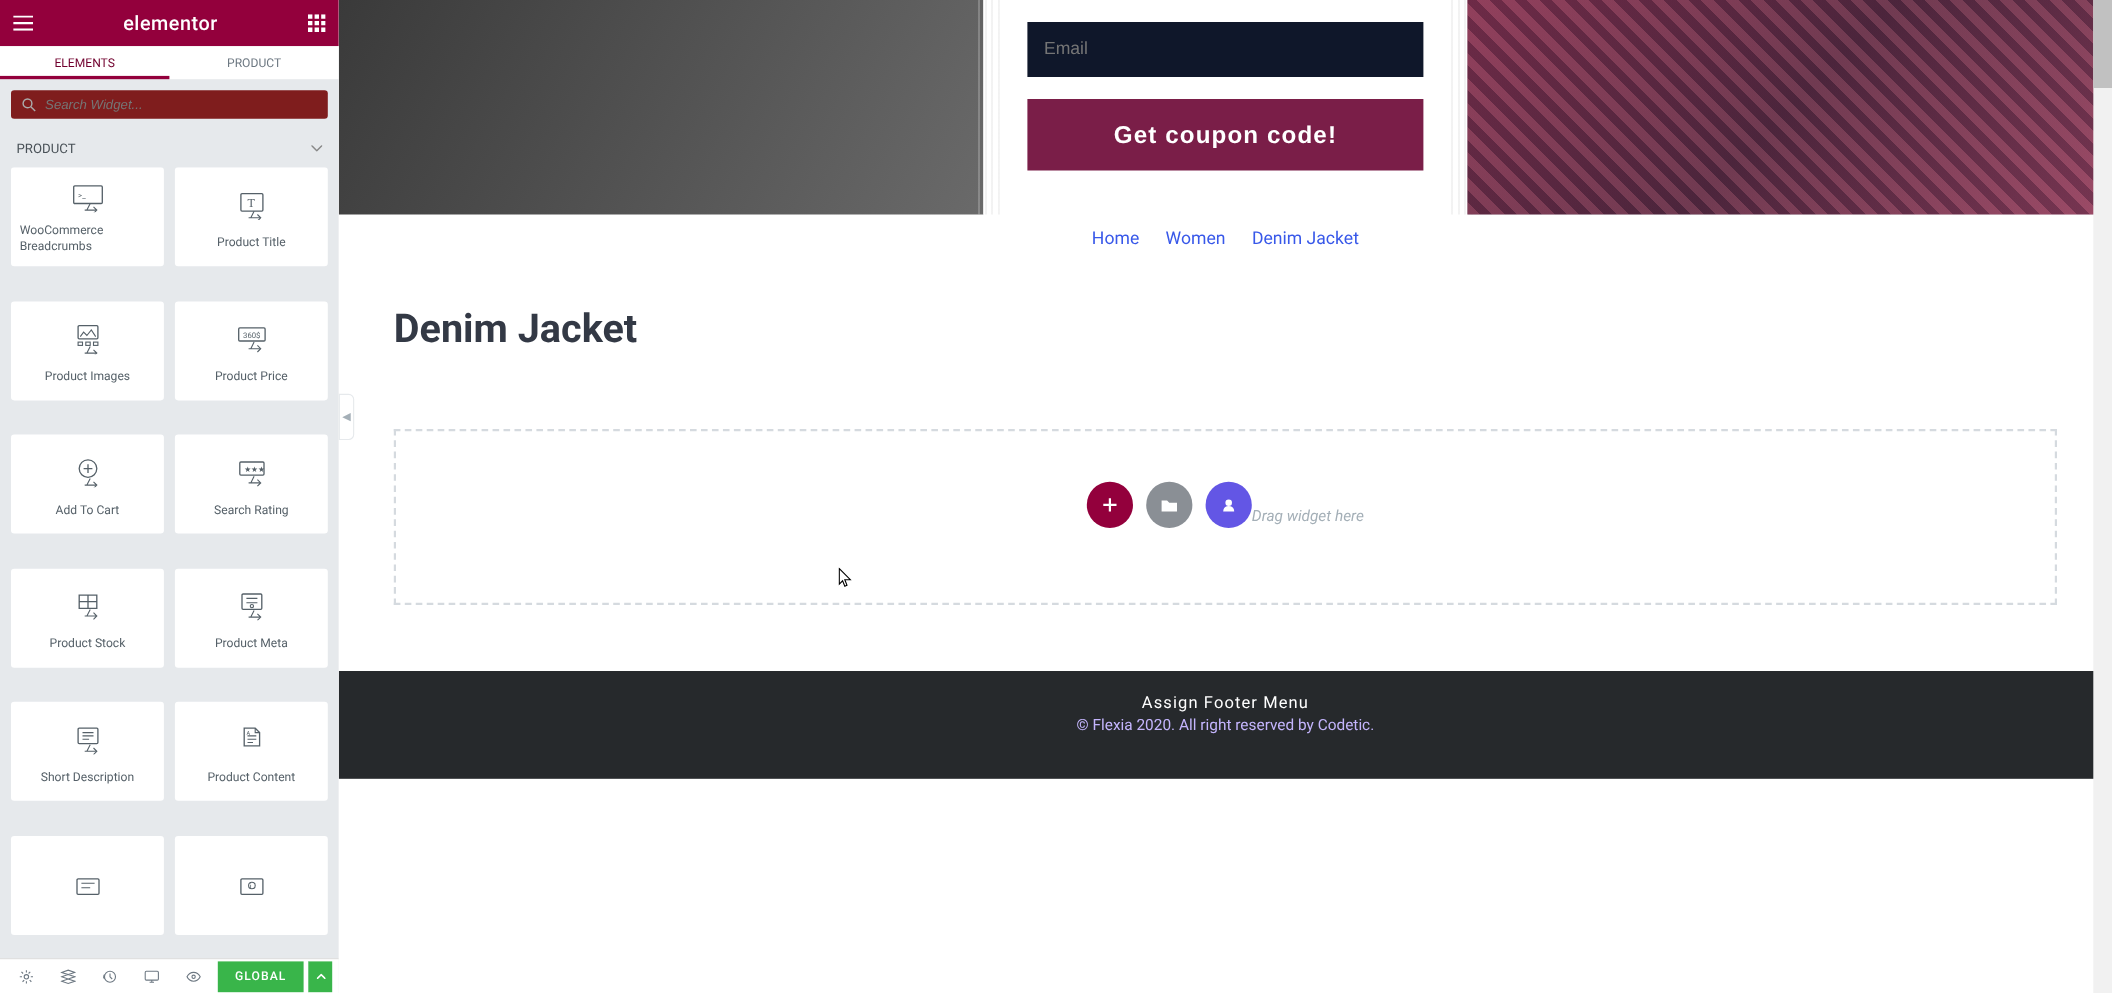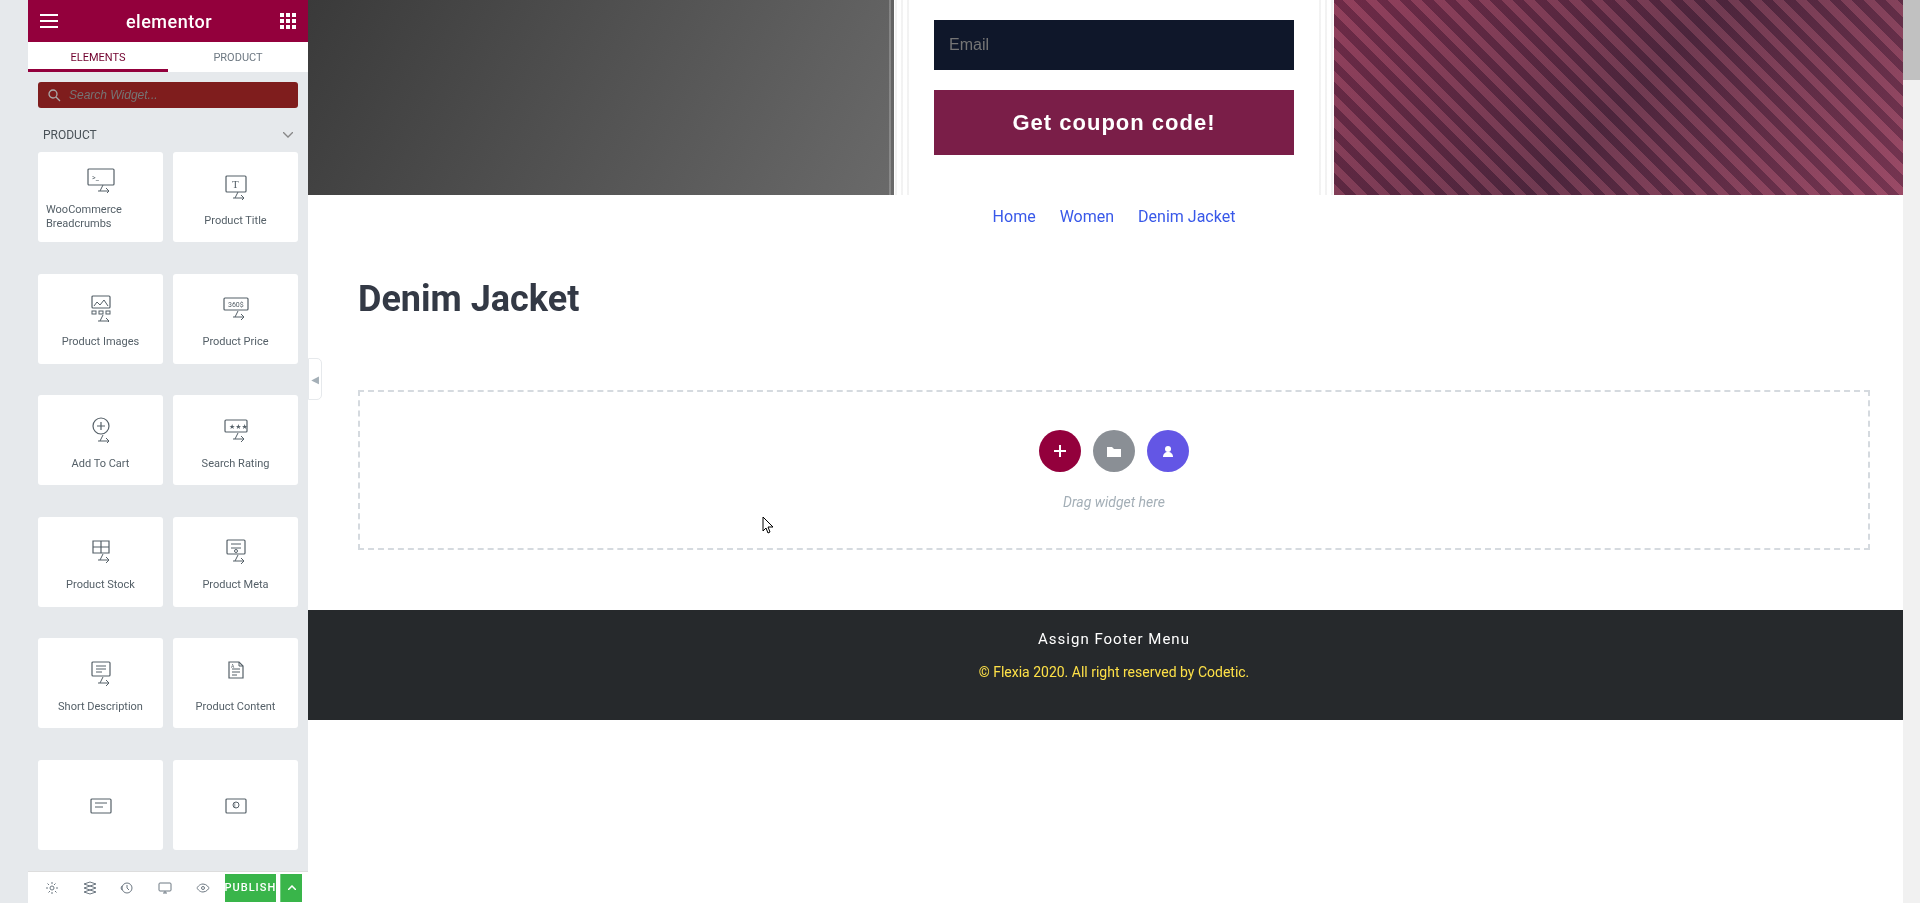--- a/index.html
+++ b/index.html
@@ -1,18 +1,18 @@
 <!DOCTYPE html>
 <html><head>
 <meta charset="utf-8">
 <style>
 * { margin: 0; padding: 0; box-sizing: border-box; }
 body { font-family: -apple-system, BlinkMacSystemFont, "Segoe UI", Roboto, Arial, sans-serif; font-size: 13px; color: #333; background: #fff; overflow: hidden; }
 .app { display: flex; height: 903px; width: 1920px; position: relative; }
-.sidebar { width: 308px; background: #e6e9ec; display: flex; flex-direction: column; position: relative; padding-left: 28px; }
+.sidebar { width: 308px; background: #e6e9ec; display: flex; flex-direction: column; position: relative; }
 .sidebar-header { height: 42px; background: #93003c; display: flex; align-items: center; justify-content: space-between; padding: 0 12px; }
 .hamburger-icon, .apps-icon { color: #fff; font-size: 18px; cursor: pointer; display: flex; align-items: center; justify-content: center; }
 .elementor-logo { color: #fff; font-weight: 500; font-size: 18px; letter-spacing: 0.5px; }
 .tabs { display: flex; height: 30px; background: #fff; }
 .tab { flex: 1; display: flex; align-items: center; justify-content: center; font-size: 11px; color: #6d7882; cursor: pointer; position: relative; }
 .tab.active { color: #71002e; }
 .tab.active::after { content: ""; position: absolute; bottom: 0; left: 0; right: 0; height: 3px; background: #93003c; }
 .search-wrap { padding: 10px; }
 .search-box { display: flex; align-items: center; background: #7f1d1d; border-radius: 3px; padding: 6px 10px; }
 .search-box input { border: none; background: transparent; outline: none; font-size: 12px; font-style: italic; color: #aaa; flex: 1; margin-left: 8px; }
@@ -33,30 +33,30 @@
 .hero-center::before, .hero-center::after { content: ""; position: absolute; top: 0; bottom: 0; width: 20px; background: repeating-linear-gradient(90deg, #d5d5d5 0 2px, transparent 2px 6px); opacity: 0.3; }
 .hero-center::before { left: -5px; }
 .hero-center::after { right: -5px; }
 .email-input { width: 360px; height: 50px; background: #0f172a; border: none; padding: 0 15px; font-size: 16px; color: #888; margin-bottom: 20px; }
 .coupon-btn { width: 360px; height: 65px; background: #7a1e48; color: #fff; font-size: 22px; font-weight: 700; letter-spacing: 1px; border: none; cursor: pointer; }
 .hero-right { flex: 1; background: linear-gradient(135deg, #7a3050, #4a2840, #8a4060); position: relative; overflow: hidden; }
 .hero-right::before { content: ""; position: absolute; inset: 0; background: repeating-linear-gradient(45deg, rgba(200,100,120,0.3) 0 8px, rgba(80,30,50,0.3) 8px 16px); }
 .breadcrumb { display: flex; justify-content: center; padding: 12px 0; font-size: 16px; }
 .breadcrumb a { color: #3858e9; text-decoration: none; margin: 0 12px; cursor: pointer; }
 .page-title { font-size: 36px; font-weight: 700; color: #333945; padding: 40px 50px 30px; }
-.drop-area { margin: 40px 50px 60px; border: 2px dashed #d5dadf; height: 160px; display: flex; flex-direction: column; align-items: center; justify-content: center; }
+.drop-area { margin: 40px 50px 60px; border: 2px dashed #d5dadf; height: 160px; display: flex; flex-direction: row; align-items: center; justify-content: center; }
 .drop-buttons { display: flex; gap: 12px; margin-bottom: 22px; }
 .drop-btn { width: 42px; height: 42px; border-radius: 50%; display: flex; align-items: center; justify-content: center; color: #fff; cursor: pointer; font-size: 16px; }
 .drop-btn.plus { background: #93003c; }
 .drop-btn.folder { background: #8a8f95; }
 .drop-btn.ea { background: #6356e5; }
 .drop-text { color: #a4afb7; font-style: italic; font-size: 14px; }
 .footer { background: #26292c; color: #fff; text-align: center; padding: 20px 0 40px; }
 .footer a { color: #fff; font-size: 15px; letter-spacing: 1px; }
-.footer-copy { color: #fde047; font-size: 14px; margin-top: 16px; }
+.footer-copy { color: #c4b5fd; font-size: 14px; margin-top: 4px; }
 .collapse-handle { position: absolute; left: 308px; top: 358px; width: 14px; height: 42px; background: #fff; border: 1px solid #e6e9ec; border-radius: 0 5px 5px 0; display: flex; align-items: center; justify-content: center; color: #a4afb7; cursor: pointer; z-index: 10; font-size: 10px; }
 .cursor-ptr { position: absolute; left: 762px; top: 516px; width: 14px; height: 18px; z-index: 100; }
 svg { display: block; }
 .scrollbar { position: absolute; right: 0; top: 0; bottom: 0; width: 17px; background: #f1f1f1; }
 .scrollbar-thumb { position: absolute; top: 0; width: 100%; height: 80px; background: #c1c1c1; }
 </style>
 </head>
 <body>
 
 <div class="app">
@@ -242,21 +242,21 @@
             <rect x="1" y="2" width="12" height="8" rx="1" stroke="currentColor" fill="none"></rect>
             <path d="M5 12h4m-2-2v2" stroke="currentColor"></path>
           </svg>
         </div>
       <div class="sf-btn">
           <svg width="14" height="14" viewBox="0 0 14 14">
             <path d="M1 7s2-4 6-4 6 4 6 4-2 4-6 4-6-4-6-4z" stroke="currentColor" fill="none"></path>
             <circle cx="7" cy="7" r="1.5" stroke="currentColor" fill="none"></circle>
           </svg>
         </div>
-      <div class="publish-btn">PUBLISH</div>
+      <div class="publish-btn">GLOBAL</div>
       <div class="publish-caret">
           <svg width="8" height="5" viewBox="0 0 8 5">
             <path d="M0 5l4-4 4 4" stroke="currentColor" fill="none" stroke-width="1.5"></path>
           </svg>
         </div>
     </div>
   </div>
 
   <div class="collapse-handle">◀</div>
 

